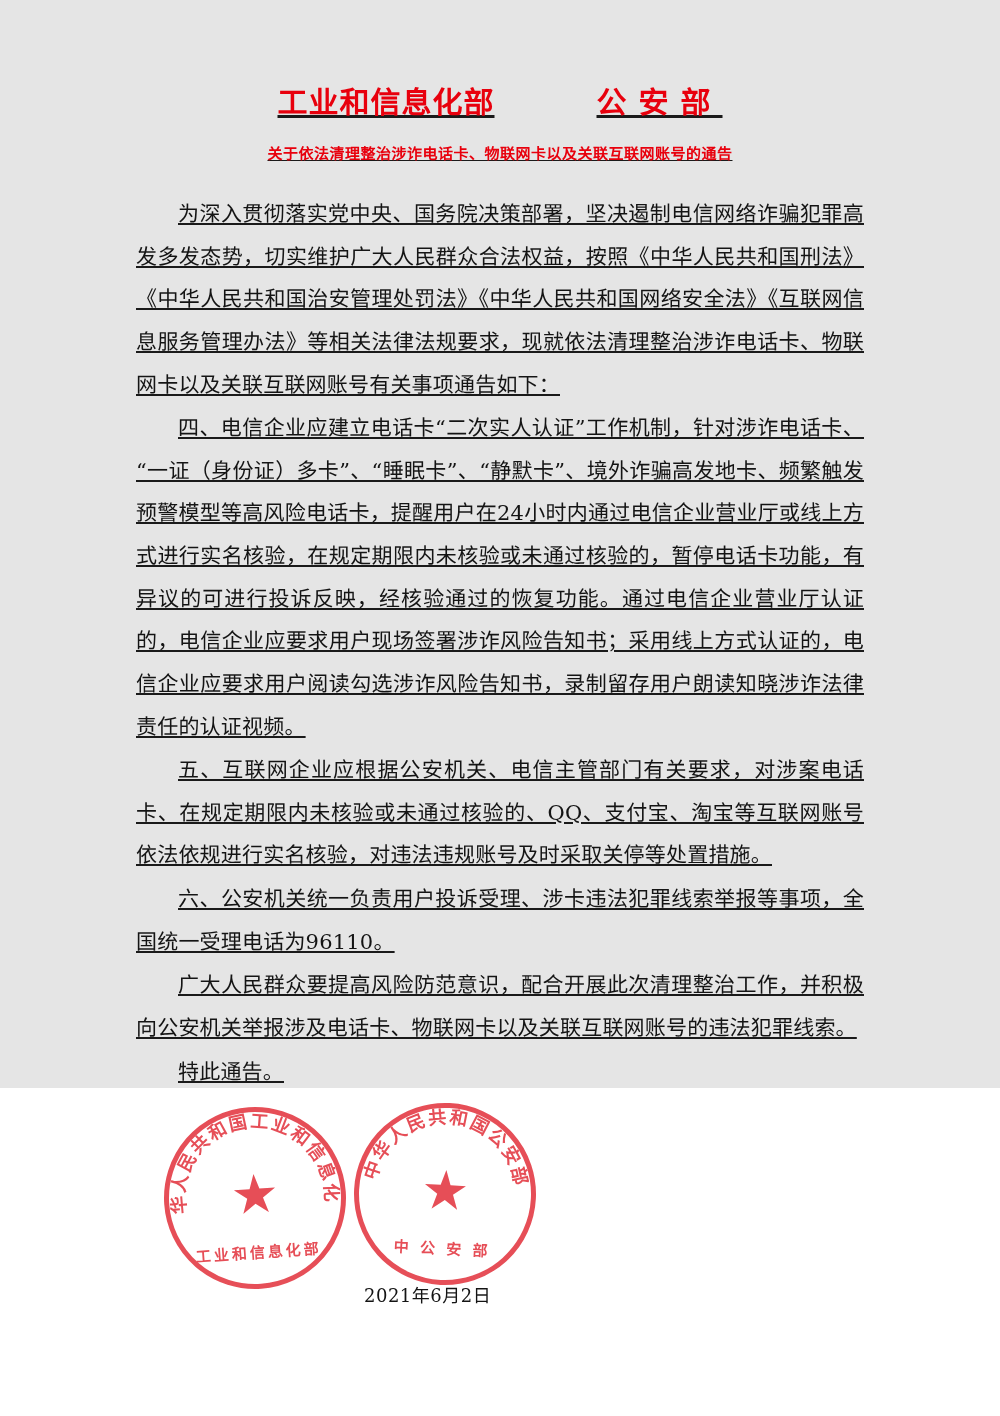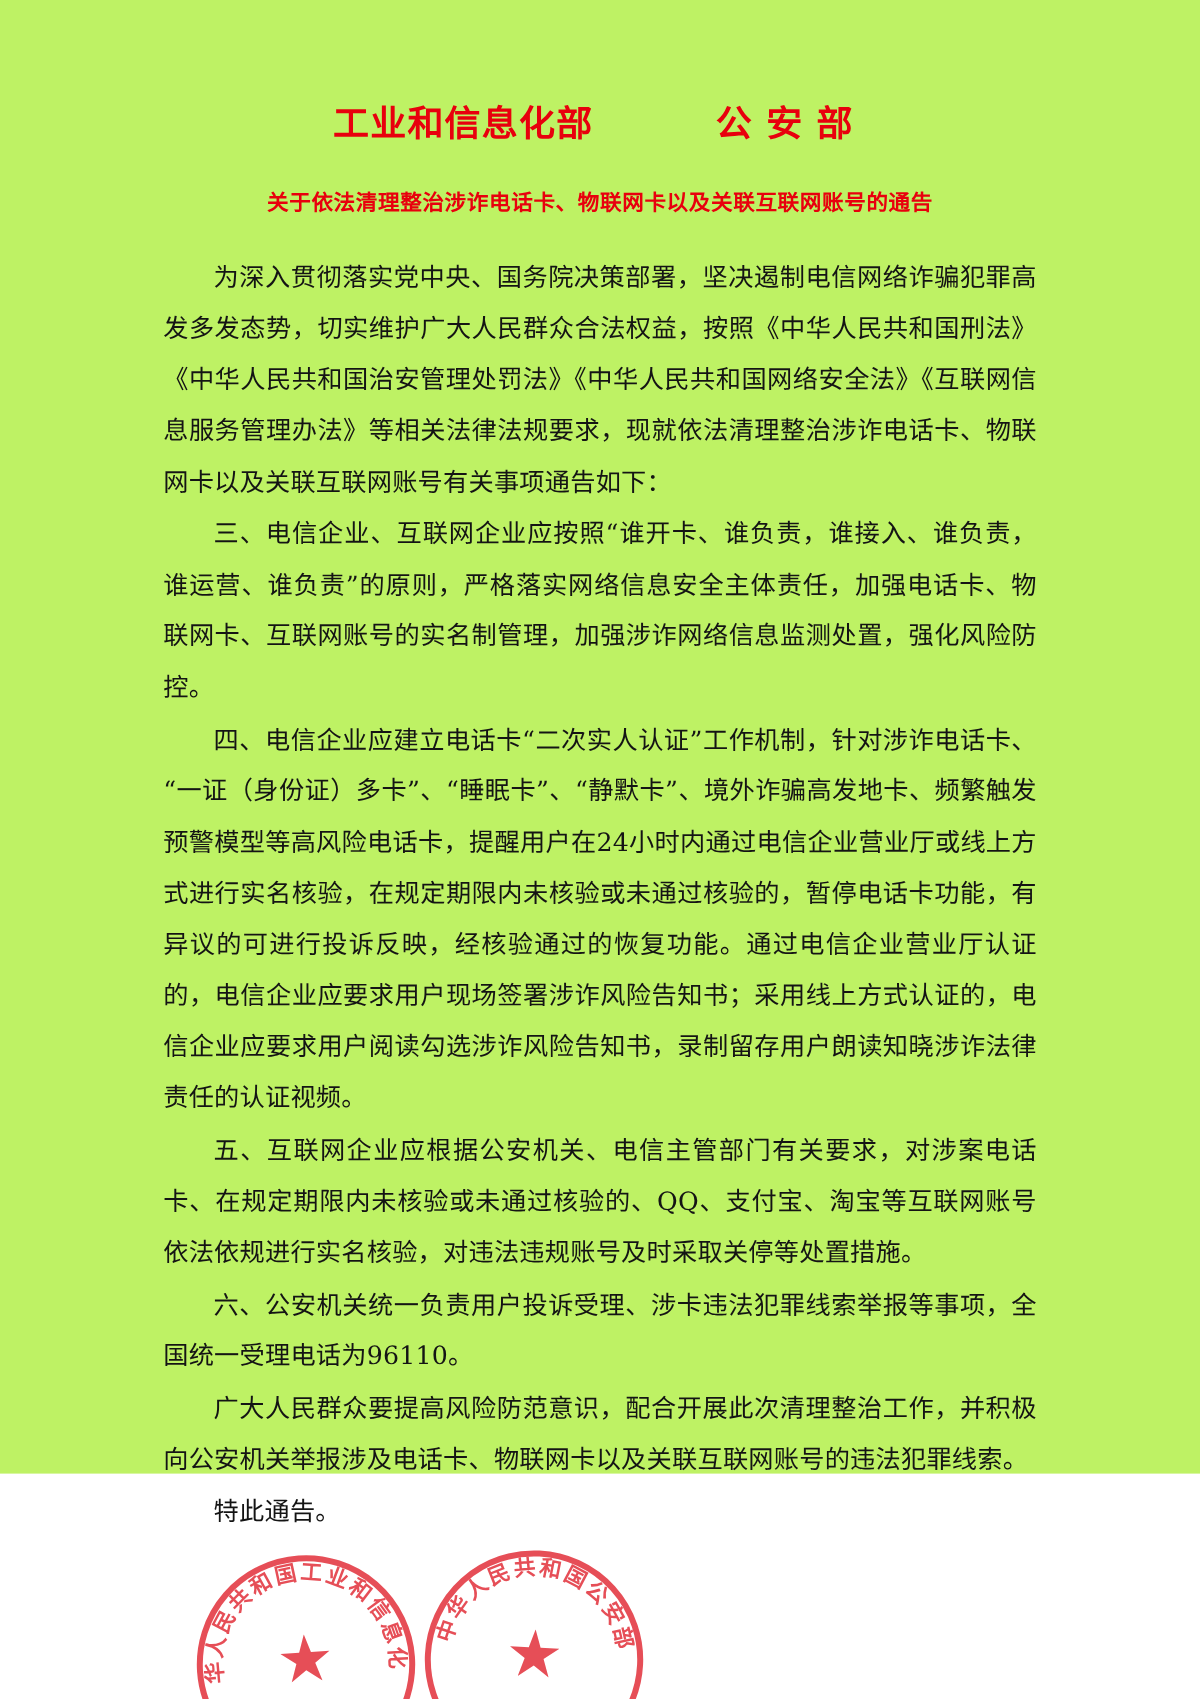--- a/index.html
+++ b/index.html
@@ -11,24 +11,25 @@
     width: 1000px;
     height: 1416px;
     position: relative;
     font-family: "DejaVu Serif", "Liberation Serif", serif;
     color: #1a1a1a;
     overflow: hidden;
   }
   .page {
     position: relative;
     width: 1000px;
-    height: 1228px;
+    height: 1088px;
     box-sizing: border-box;
     padding: 0;
-    background: #bef264;
+    background: #e5e5e5;
+    text-decoration: underline;
   }
 
   
   .header {
     padding-top: 78px;
     text-align: center;
   }
   .ministries {
     display: flex;
     justify-content: center;
@@ -38,24 +39,24 @@
     font-weight: bold;
     font-size: 30px;
     letter-spacing: 1px;
     font-family: "DejaVu Serif", "Liberation Serif", serif;
   }
   .ministry-2 {
     letter-spacing: 12px;
     padding-left: 6px;
   }
   .doc-title {
-    margin-top: 32px;
+    margin-top: 20px;
     color: #e8000d;
     font-weight: bold;
-    font-size: 18px;
+    font-size: 15px;
     letter-spacing: 0.5px;
   }
 
   
   .content {
     margin: 0 auto;
     width: 728px;
     padding-top: 30px;
   }
   .para {
@@ -137,21 +138,20 @@
   <div class="header">
     <div class="ministries">
       <span class="ministry-1">工业和信息化部</span>
       <span class="ministry-2">公安部</span>
     </div>
     <div class="doc-title">关于依法清理整治涉诈电话卡、物联网卡以及关联互联网账号的通告</div>
   </div>
 
   <div class="content">
     <p class="para">为深入贯彻落实党中央、国务院决策部署，坚决遏制电信网络诈骗犯罪高发多发态势，切实维护广大人民群众合法权益，按照《中华人民共和国刑法》《中华人民共和国治安管理处罚法》《中华人民共和国网络安全法》《互联网信息服务管理办法》等相关法律法规要求，现就依法清理整治涉诈电话卡、物联网卡以及关联互联网账号有关事项通告如下：</p>
-    <p class="para">三、电信企业、互联网企业应按照“谁开卡、谁负责，谁接入、谁负责，谁运营、谁负责”的原则，严格落实网络信息安全主体责任，加强电话卡、物联网卡、互联网账号的实名制管理，加强涉诈网络信息监测处置，强化风险防控。</p>
     <p class="para">四、电信企业应建立电话卡“二次实人认证”工作机制，针对涉诈电话卡、“一证（身份证）多卡”、“睡眠卡”、“静默卡”、境外诈骗高发地卡、频繁触发预警模型等高风险电话卡，提醒用户在24小时内通过电信企业营业厅或线上方式进行实名核验，在规定期限内未核验或未通过核验的，暂停电话卡功能，有异议的可进行投诉反映，经核验通过的恢复功能。通过电信企业营业厅认证的，电信企业应要求用户现场签署涉诈风险告知书；采用线上方式认证的，电信企业应要求用户阅读勾选涉诈风险告知书，录制留存用户朗读知晓涉诈法律责任的认证视频。</p>
     <p class="para">五、互联网企业应根据公安机关、电信主管部门有关要求，对涉案电话卡、在规定期限内未核验或未通过核验的、QQ、支付宝、淘宝等互联网账号依法依规进行实名核验，对违法违规账号及时采取关停等处置措施。</p>
     <p class="para">六、公安机关统一负责用户投诉受理、涉卡违法犯罪线索举报等事项，全国统一受理电话为96110。</p>
     <p class="para">广大人民群众要提高风险防范意识，配合开展此次清理整治工作，并积极向公安机关举报涉及电话卡、物联网卡以及关联互联网账号的违法犯罪线索。</p>
     <p class="para">特此通告。</p>
   </div>
 
   <div class="seal-row">
 
     <div class="seal s1">

